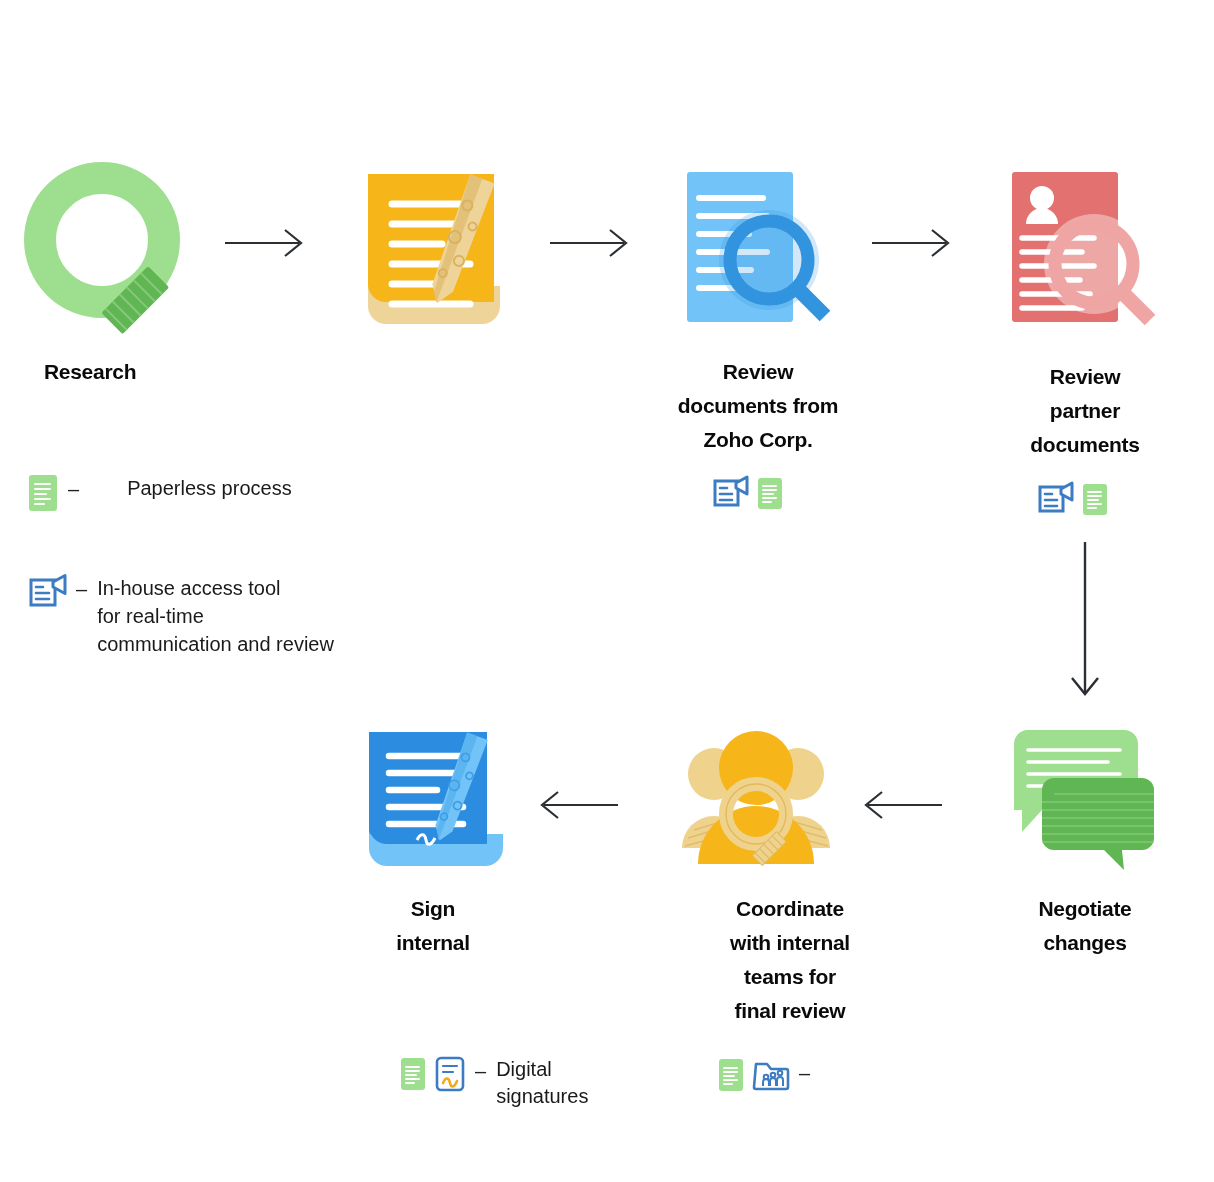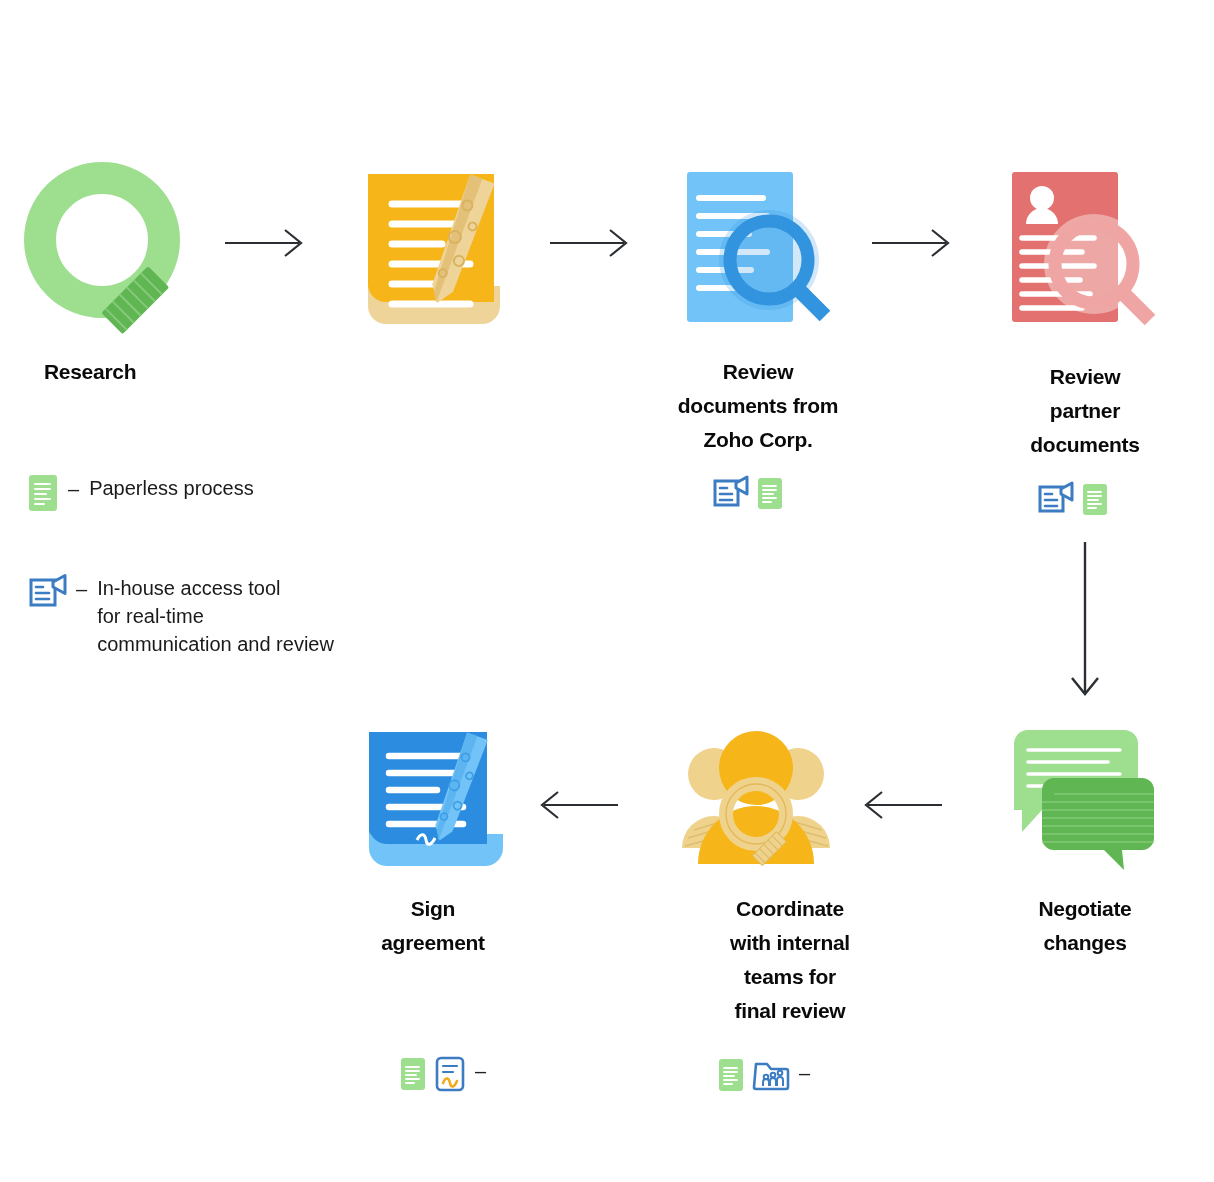--- a/index.html
+++ b/index.html
@@ -207,21 +207,21 @@
             <line x1="7" y1="10" x2="22" y2="10"></line>
             <line x1="7" y1="15" x2="22" y2="15"></line>
             <line x1="7" y1="20" x2="18" y2="20"></line>
             <line x1="7" y1="25" x2="22" y2="25"></line>
             <line x1="7" y1="30" x2="16" y2="30"></line>
           </g>
         </svg>
       </span>
     </div>
     <span class="legend-dash">–</span>
-    <span class="legend-text" style="width:300px;">Paperless process</span>
+    <span class="legend-text" style="width:300px;margin-left:38px;">Paperless process</span>
   </div>
 
   <div class="legend-row" style="left:28px;top:574px;">
     <div class="legend-icons">
       <span>
         <svg width="38" height="36" viewBox="0 0 38 36">
           <path d="M3 6 h24 v25 h-24 Z" fill="none" stroke="#3C7CC2" stroke-width="3"></path>
           <path d="M25 8 l12 -6.5 v18 l-12 -6.5 Z" fill="#ffffff" stroke="#3C7CC2" stroke-width="3" stroke-linejoin="round"></path>
           <g stroke="#3C7CC2" stroke-width="2.6" stroke-linecap="round">
             <line x1="8" y1="13" x2="15" y2="13"></line>
@@ -343,21 +343,21 @@
             <circle cx="117" cy="48" r="3.4"></circle>
             <circle cx="106" cy="62" r="5"></circle>
             <circle cx="116" cy="80" r="4"></circle>
             <circle cx="107" cy="95" r="3.4"></circle>
           </g>
         </g>
       </svg>
     </div>
   </div>
   <div class="label" style="left:345px;top:892px;width:176px;">Sign
-agreement</div>
+internal</div>
 
   <div class="legend-row" style="left:400px;top:1056px;">
     <div class="legend-icons">
       <span>
         <svg width="26" height="34" viewBox="0 0 26 34">
           <rect x="1" y="1" width="24" height="32" rx="3" fill="#9DDE8F"></rect>
           <g stroke="#ffffff" stroke-width="1.9" stroke-linecap="round">
             <line x1="6" y1="10" x2="19" y2="10"></line>
             <line x1="6" y1="14" x2="19" y2="14"></line>
             <line x1="6" y1="18" x2="16" y2="18"></line>
@@ -371,20 +371,22 @@
           <rect x="2" y="2" width="26" height="32" rx="4" fill="none" stroke="#3C7CC2" stroke-width="2.6"></rect>
           <g stroke="#3C7CC2" stroke-width="2.2" stroke-linecap="round">
             <line x1="8" y1="10" x2="22" y2="10"></line>
             <line x1="8" y1="16" x2="18" y2="16"></line>
           </g>
           <path d="M8 27 c3 -7 6 -5 7 0 c1 5 4 5 7 -2" fill="none" stroke="#F3A91C" stroke-width="2.6" stroke-linecap="round"></path>
         </svg>
       </span>
     </div>
     <span class="legend-dash">–</span>
+    <span class="legend-text sm" style="width:150px;">Digital
+signatures</span>
   </div>
 
   <div class="legend-row" style="left:718px;top:1058px;">
     <div class="legend-icons">
       <span>
         <svg width="26" height="34" viewBox="0 0 26 34">
           <rect x="1" y="1" width="24" height="32" rx="3" fill="#9DDE8F"></rect>
           <g stroke="#ffffff" stroke-width="1.9" stroke-linecap="round">
             <line x1="6" y1="10" x2="19" y2="10"></line>
             <line x1="6" y1="14" x2="19" y2="14"></line>

